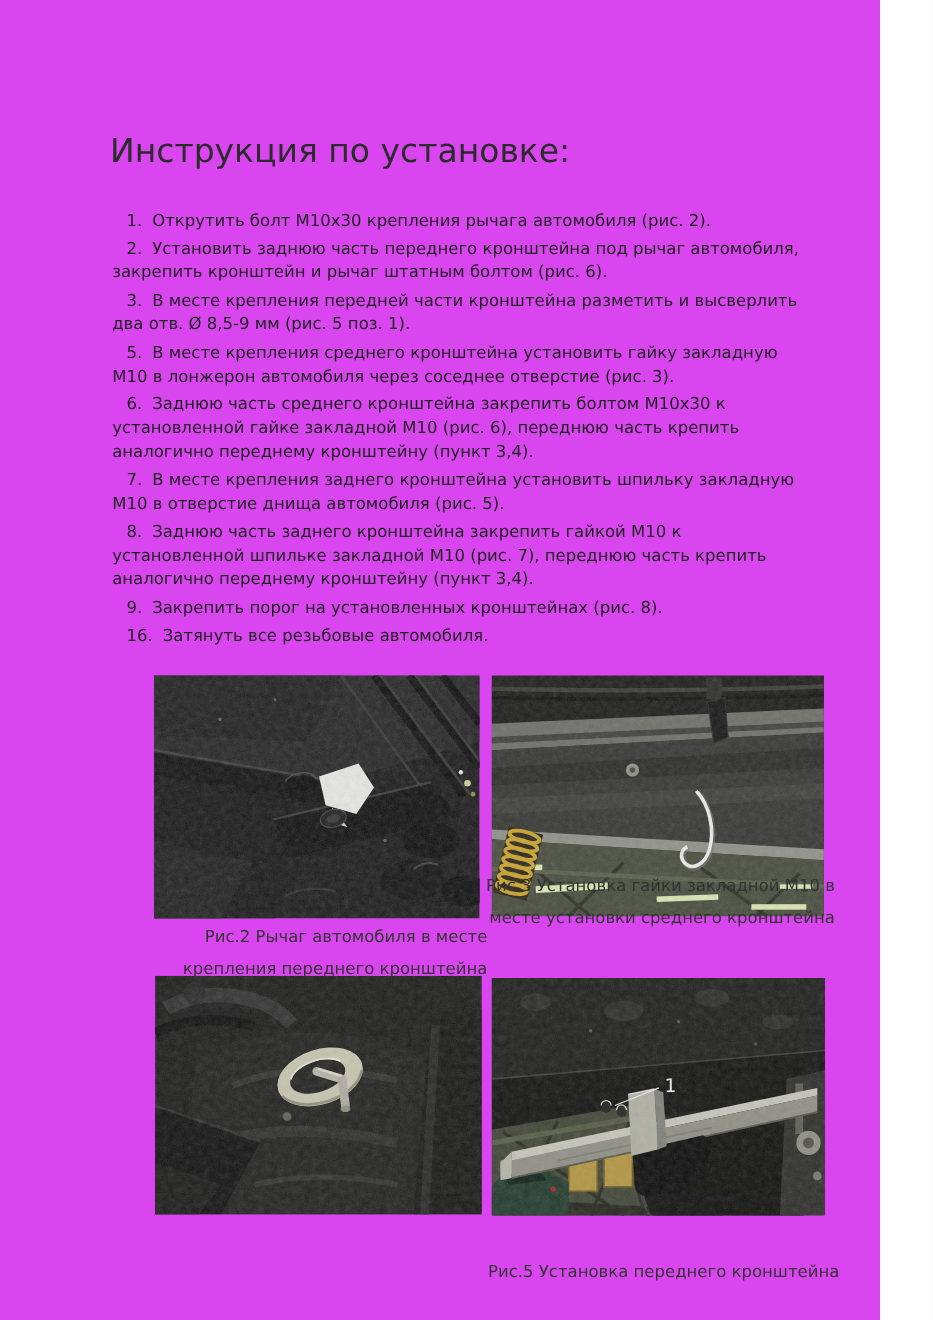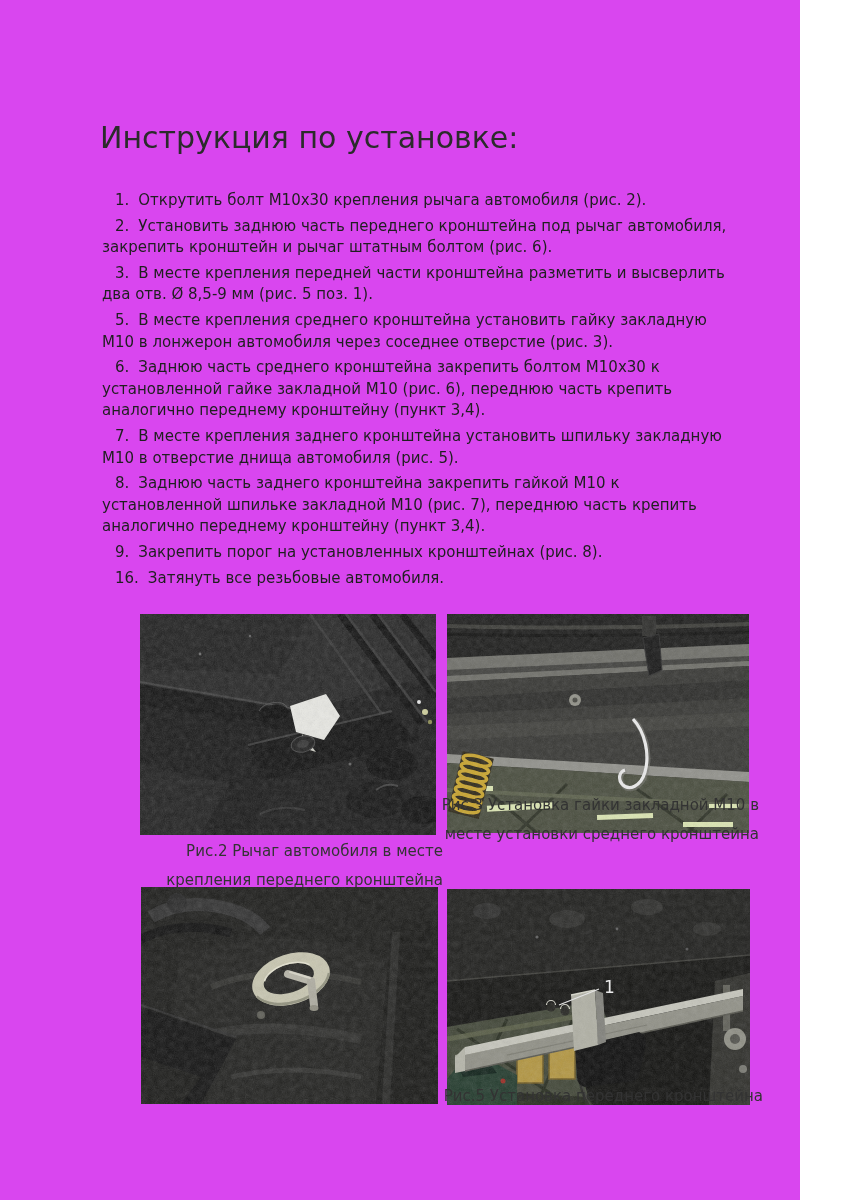--- a/index.html
+++ b/index.html
@@ -20,21 +20,21 @@
   .num  { margin-right:9px; }
   figure.fig { position:absolute; margin:0; padding:0; }
   .photo { display:block; width:100%; height:100%; }
   .caption {
     position:absolute; text-align:right;
     font-size:15px; line-height:29px; color:#333;
   }
   .cap2 { left:143px; top:837px;  width:300px; }
   .cap3 { left:437px; top:791px;  width:322px; }
   .cap4 { left:143px; top:1106px; width:300px; }
-  .cap5 { left:433px; top:1082px; width:330px; }
+  .cap5 { left:433px; top:1142px; width:330px; }
   #fig2 { left:140px; top:614px; width:296px; height:221px; }
   #fig3 { left:447px; top:614px; width:302px; height:219px; }
   #fig4 { left:141px; top:887px; width:297px; height:217px; }
   #fig5 { left:447px; top:889px; width:303px; height:216px; }
 </style>
 </head>
 <body>
 
 <div class="page">
 

